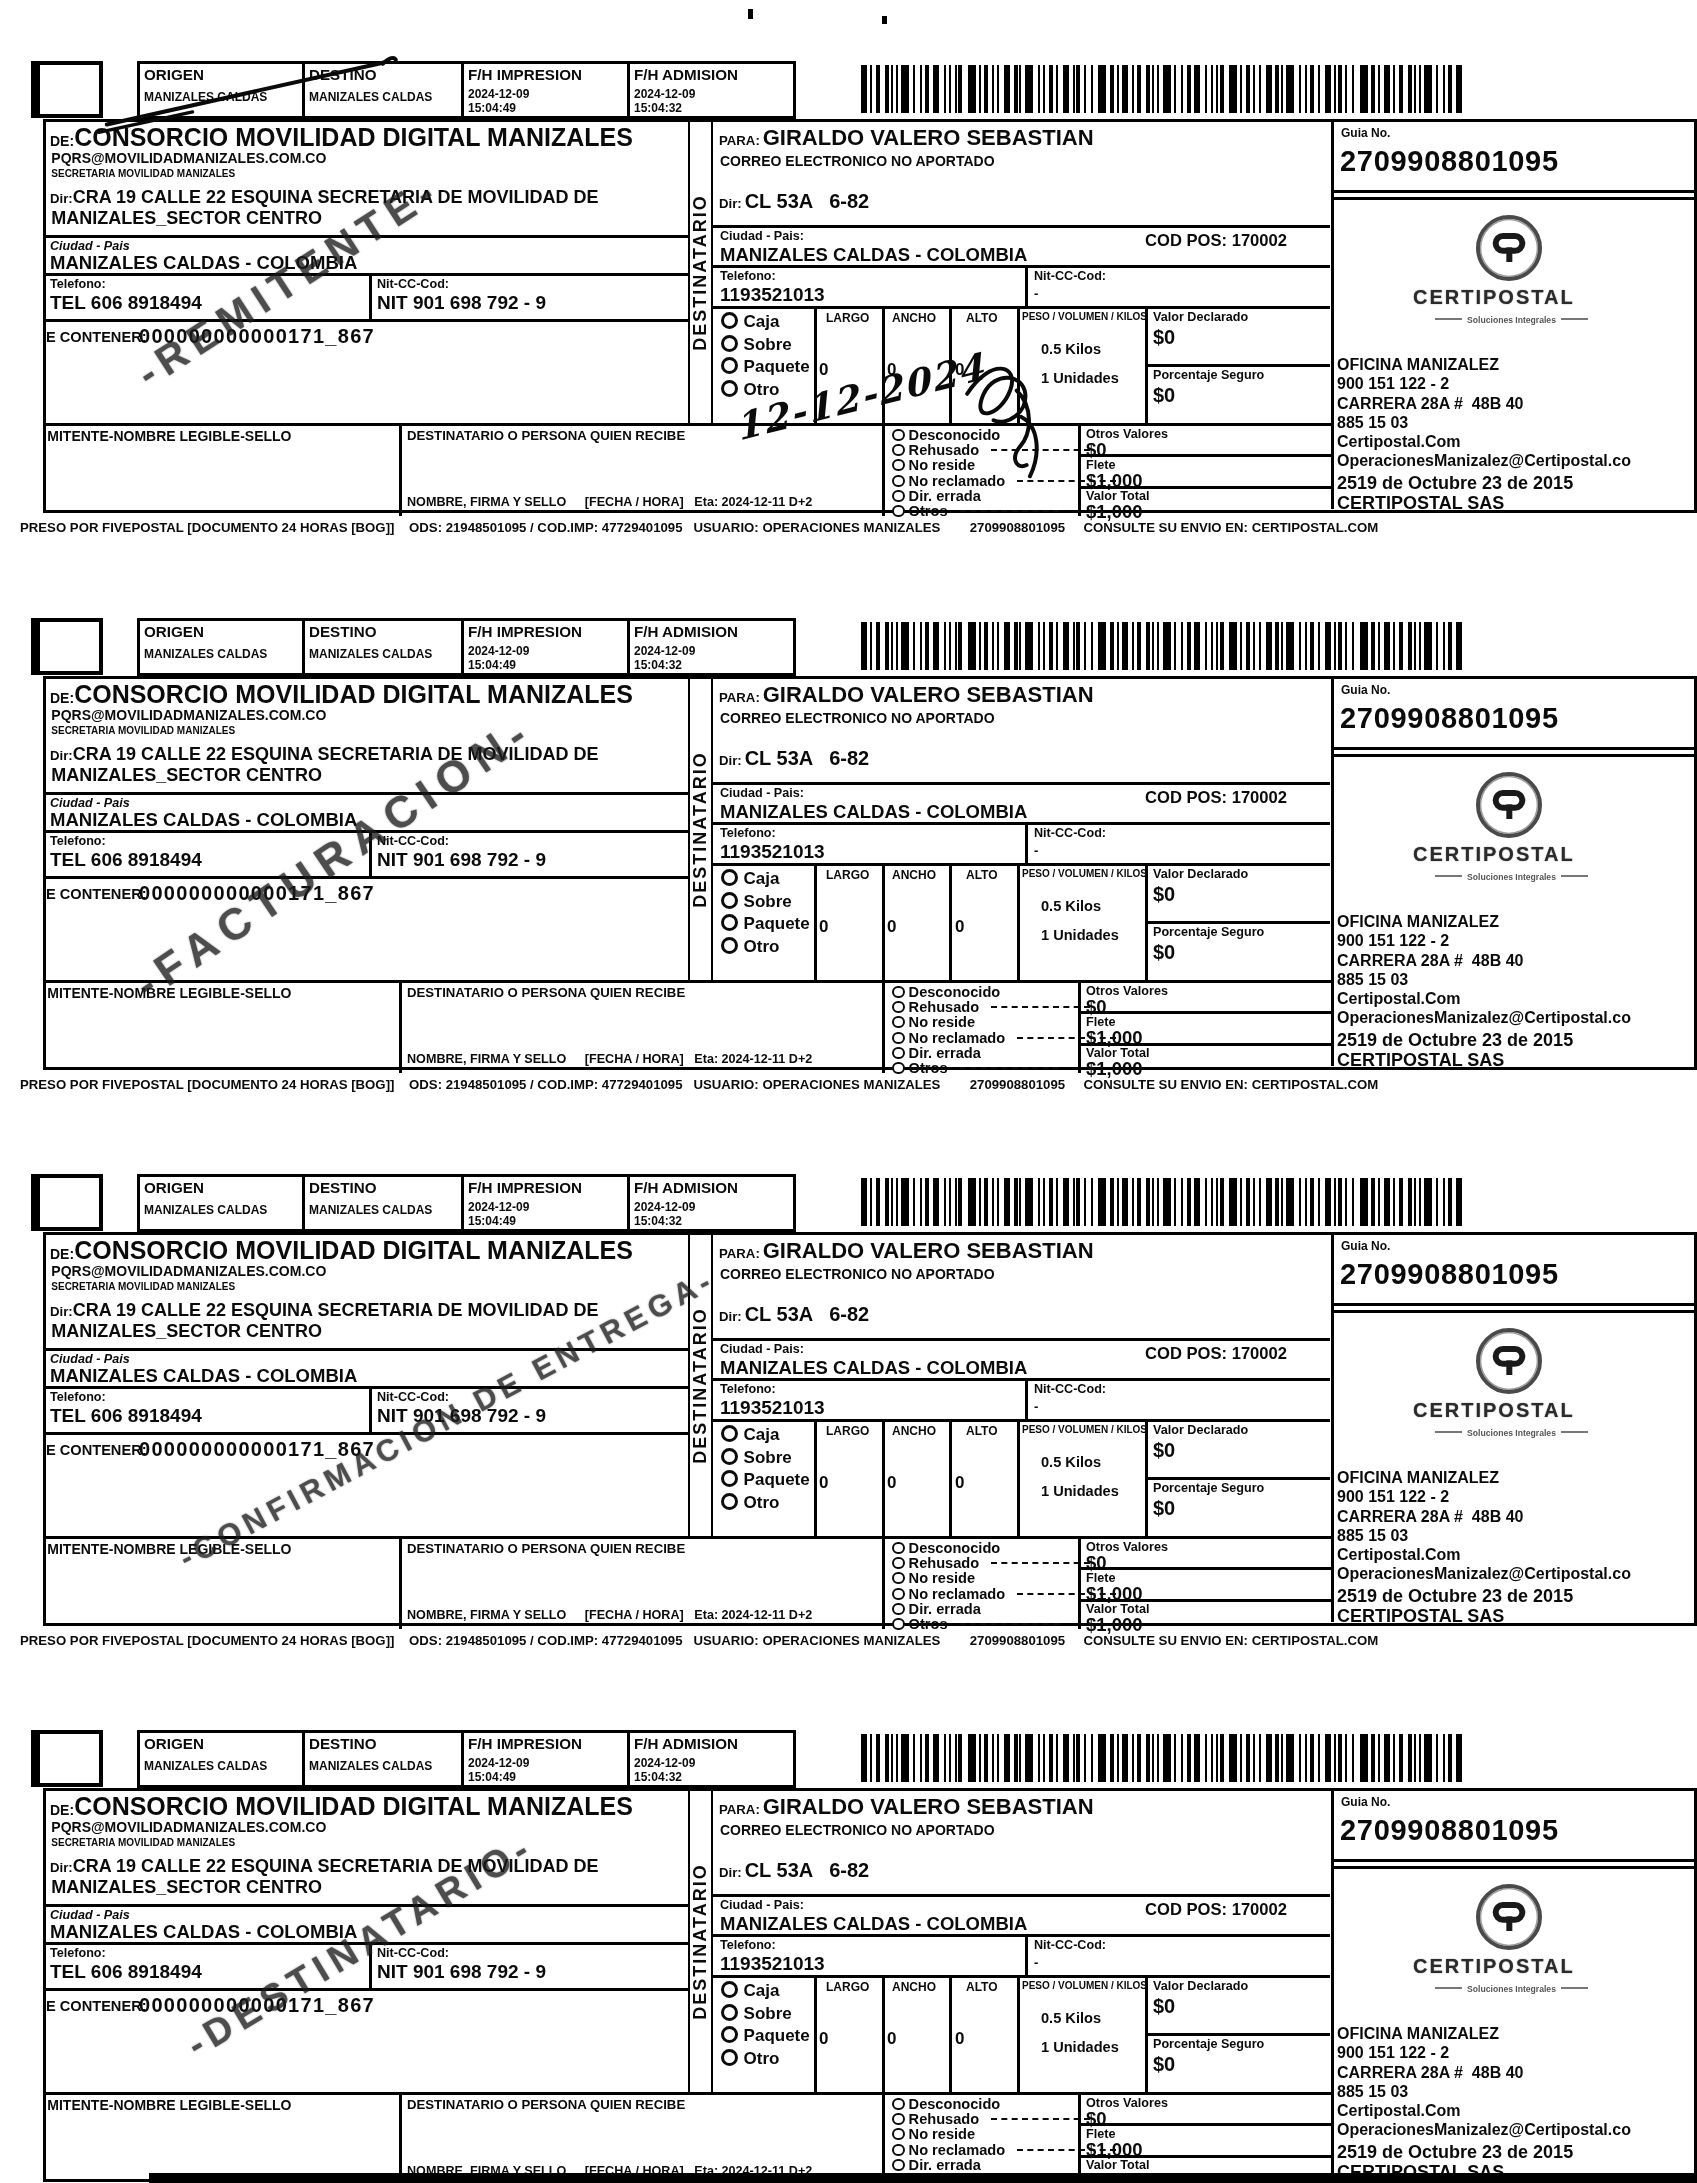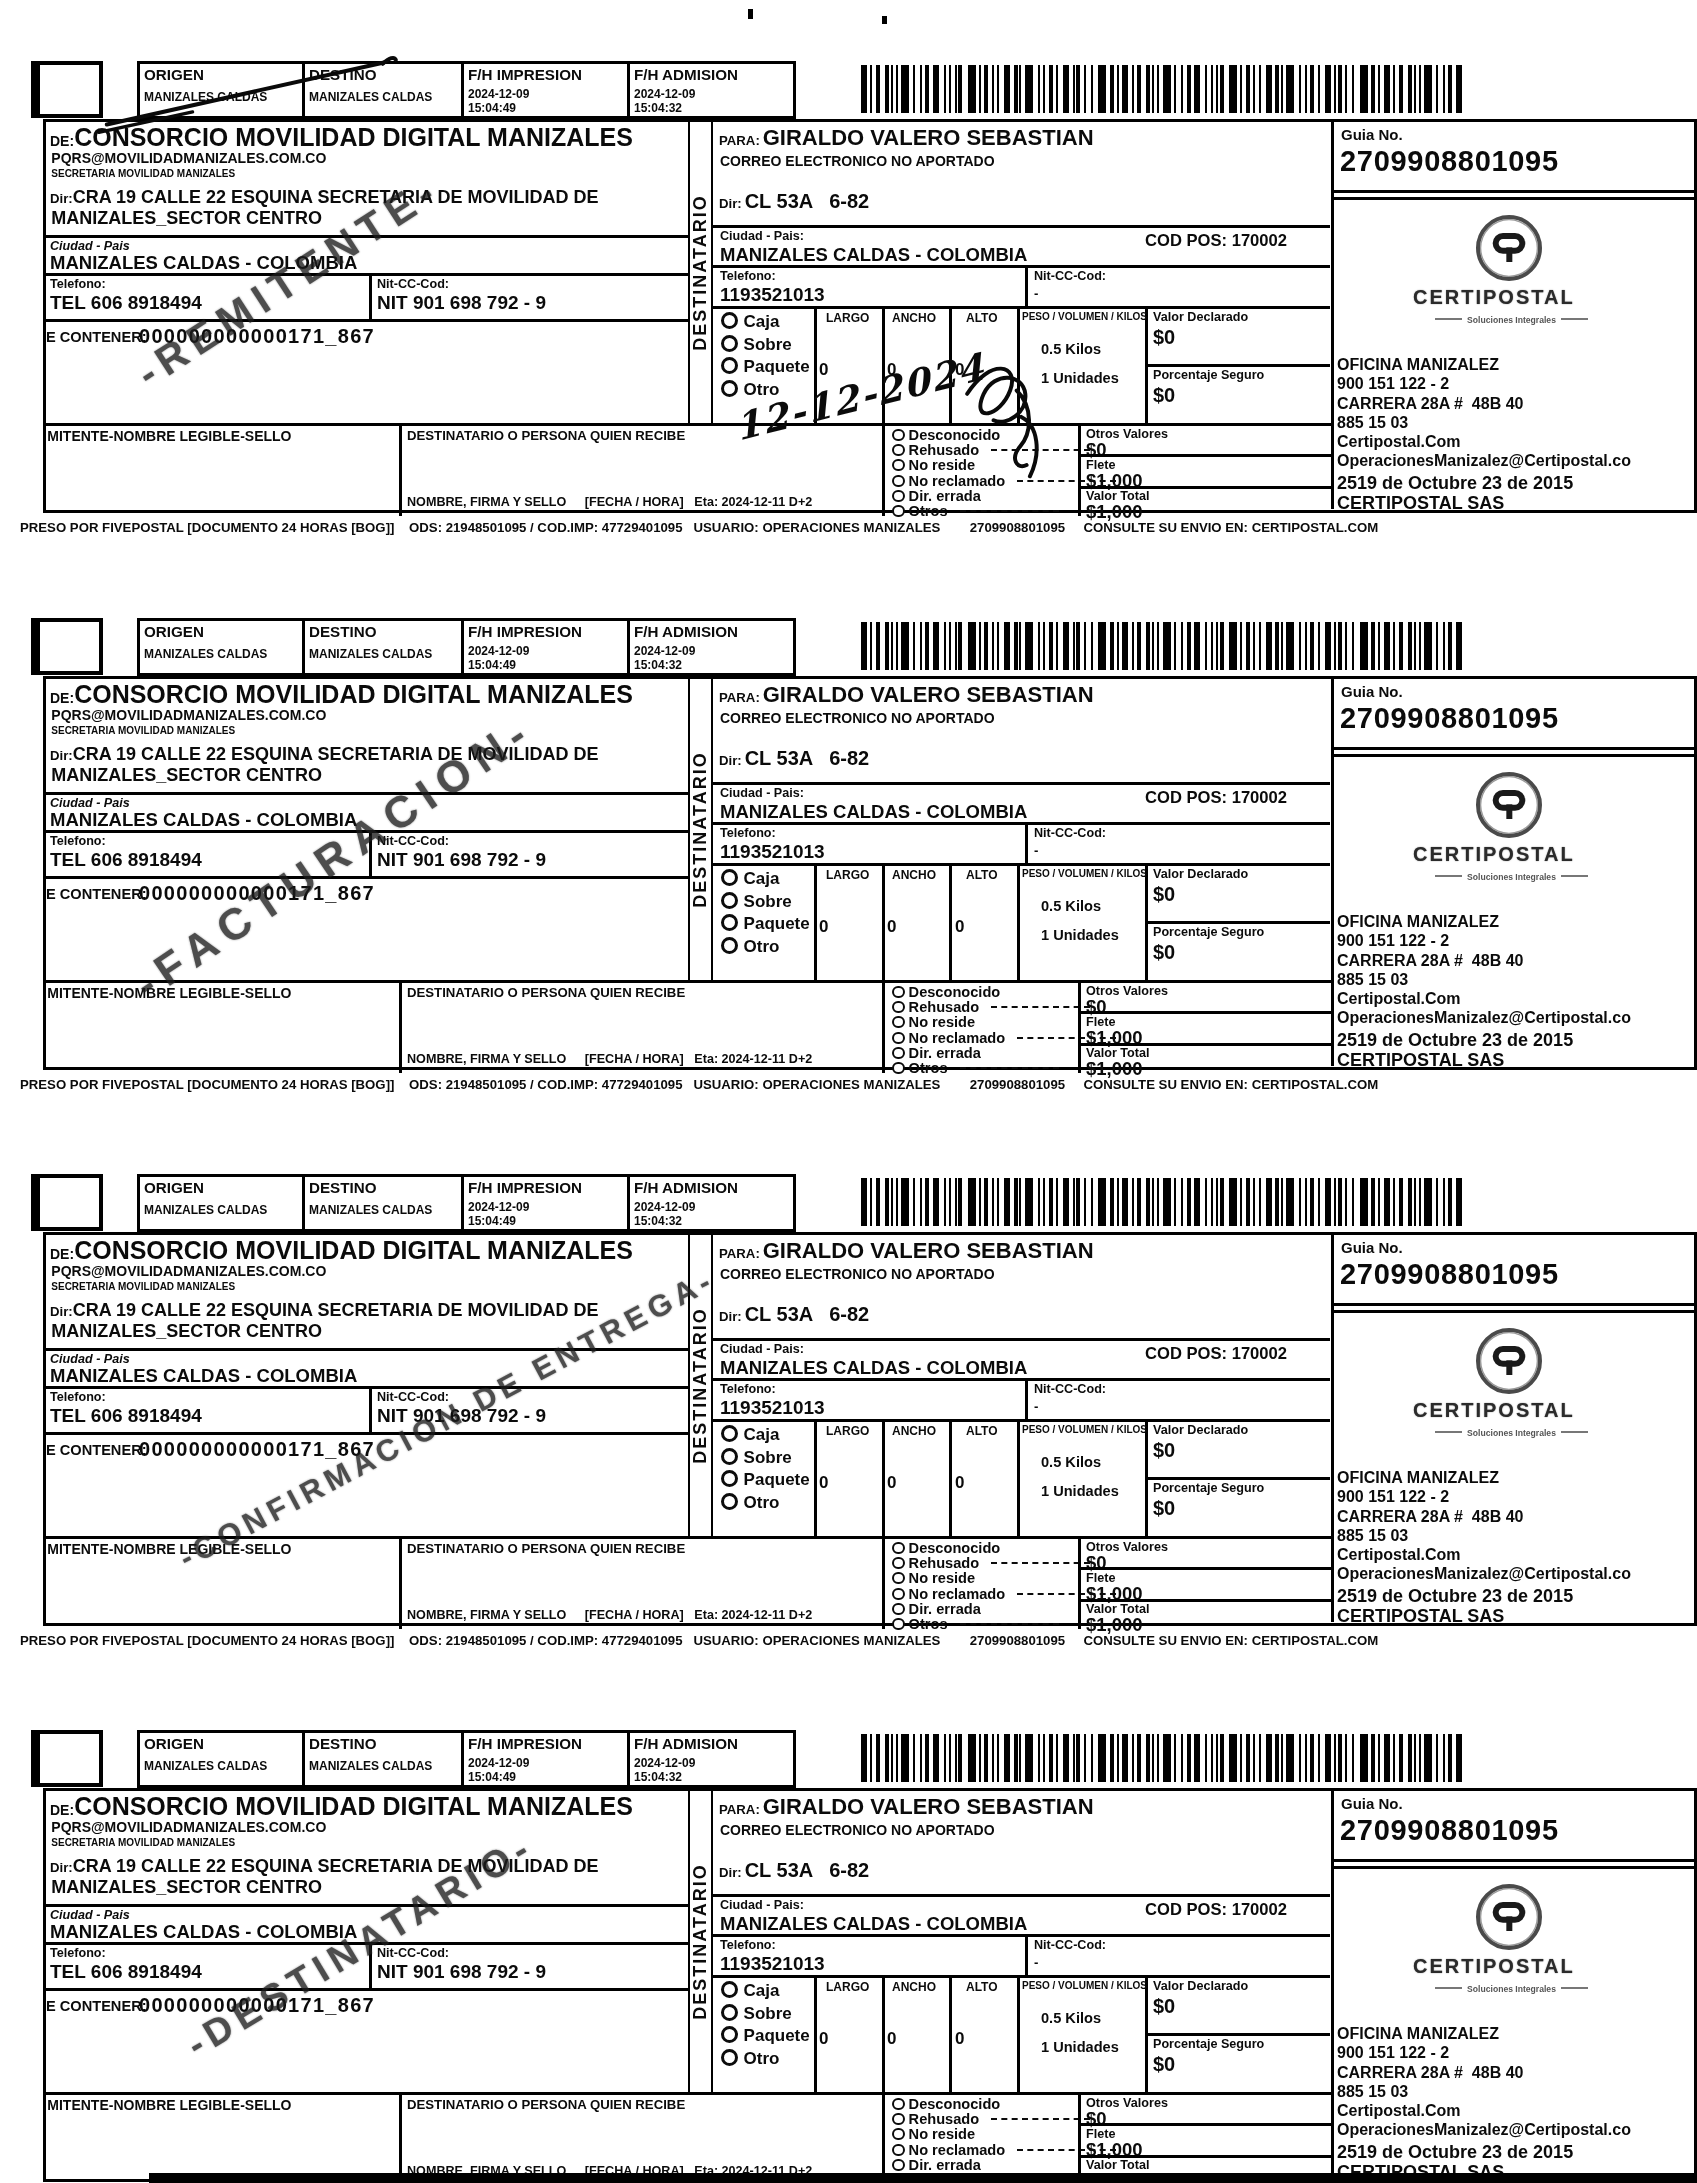--- a/index.html
+++ b/index.html
@@ -55,21 +55,21 @@
   .peso-h{font-size:10px}
   .peso-v{font-size:14.6px}
   .money-l{font-size:12.6px}
   .money-v{font-size:20px}
   
   .sign-l{font-size:14px}
   .firma{font-size:12.6px}
   .reason{position:absolute;font-size:14.6px;line-height:15.2px;white-space:nowrap}
   .dash{display:inline-block;width:99px;border-bottom:2.6px dashed #0c0c0c;margin-left:12px;vertical-align:4px}
   
-  .guia-l{font-size:15px}
+  .guia-l{font-size:12px}
   .guia-n{font-size:29px;letter-spacing:0.7px}
   .logo-circle{position:absolute;left:1430px;top:93px;width:66px;height:66px;border:4.6px solid #4a4a4a;border-radius:50%;box-sizing:border-box;box-shadow:0 0 0 1.3px #9a9a9a inset;display:flex;align-items:center;justify-content:center}
   .brand{font-size:20px;letter-spacing:2px;color:#2b2b2b;text-shadow:0 0 1.3px #777}
   .tagline{font-size:8.6px;color:#555;font-weight:bold}
   .tag-dash{display:inline-block;width:26.5px;border-top:2px solid #777;vertical-align:2.6px;margin:0 5.3px}
   .office{font-size:16px;line-height:19px;white-space:pre}
   .res{font-size:18px;line-height:20.5px;white-space:pre}
   
   .foot{position:absolute;left:0;top:464px;font-size:13.2px;white-space:pre}
   

